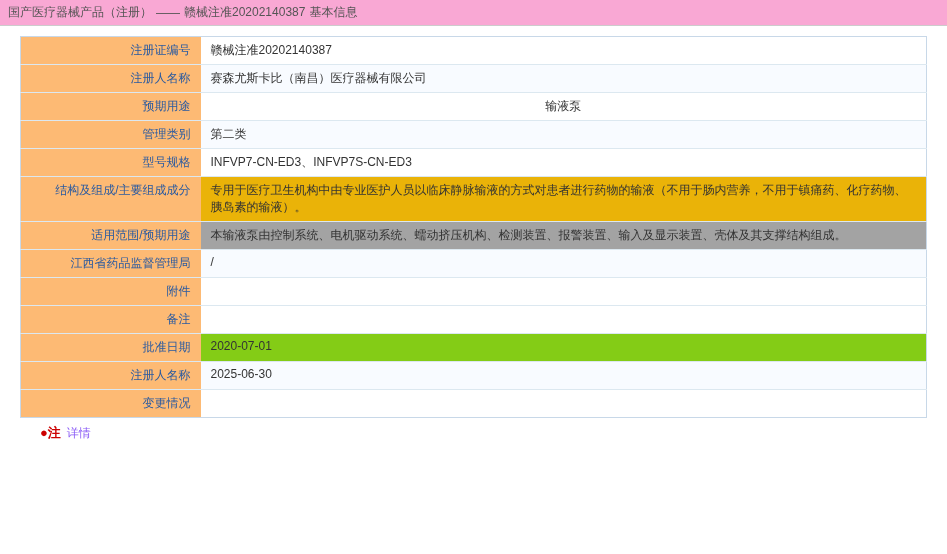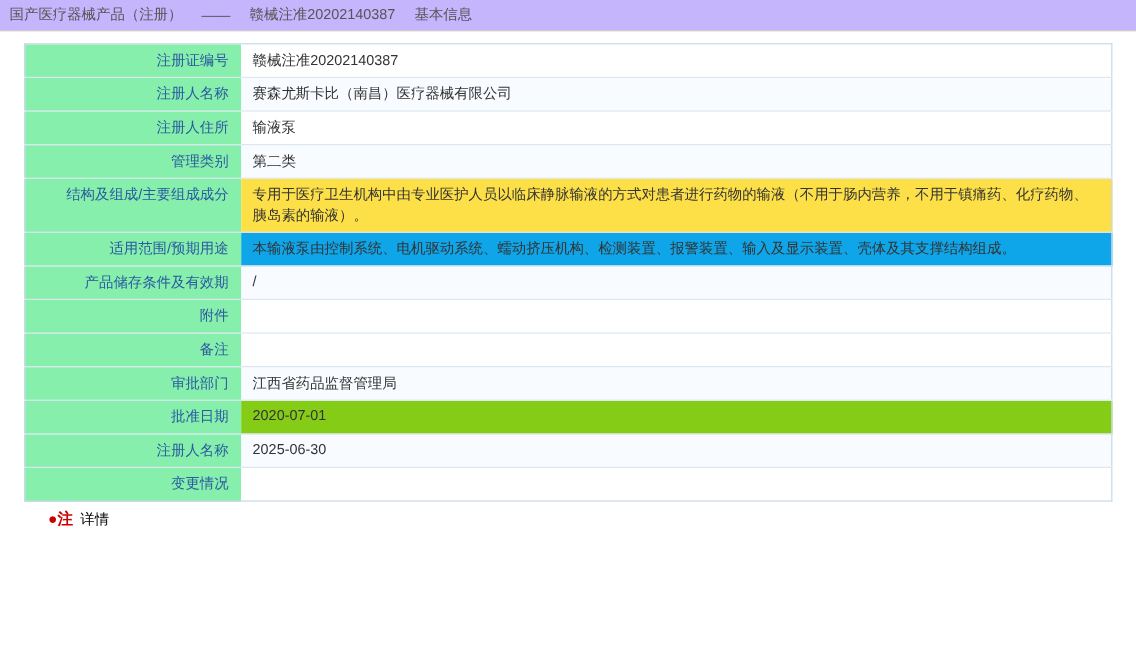--- a/index.html
+++ b/index.html
@@ -3,46 +3,46 @@
   <meta charset="utf-8">
   <style>
     * { margin: 0; padding: 0; box-sizing: border-box; }
     body {
       font-family: "Microsoft YaHei", SimSun, sans-serif;
       font-size: 12px;
       background: #fff;
       color: #333;
     }
     .title-bar {
-      background: #c4b5fd;
+      background: #f9a8d4;
       border-bottom: 1px solid #ccc;
       padding: 4px 8px;
       font-size: 12px;
       color: #333;
       display: flex;
       align-items: center;
-      gap: 16px;
+      gap: 4px;
     }
     .title-bar span { color: #555; }
     .main-content {
       padding: 10px 20px;
     }
     .info-table {
       width: 100%;
       border-collapse: collapse;
       border: 1px solid #c8d8e8;
     }
     .info-table tr {
       border-bottom: 1px solid #dce8f0;
     }
     .info-table tr:last-child {
       border-bottom: none;
     }
     .label-cell {
-      background: #86efac;
+      background: #fdba74;
       color: #2a5aa0;
       text-align: right;
       padding: 5px 10px 5px 20px;
       width: 180px;
       font-size: 12px;
       vertical-align: top;
       white-space: nowrap;
     }
     .value-cell {
       padding: 5px 10px;
@@ -64,21 +64,21 @@
       font-size: 12px;
       color: #555;
       gap: 6px;
     }
     .note-icon {
       color: #c00;
       font-weight: bold;
       font-size: 13px;
     }
     .detail-link {
-      color: #000000;
+      color: #8b5cf6;
       cursor: pointer;
       text-decoration: none;
     }
   </style>
 </head>
 <body>
 
 <div class="title-bar">
   <span>国产医疗器械产品（注册）</span>
   <span>——</span>
@@ -91,50 +91,50 @@
     <tbody id="table-body">
     <tr>
           <td class="label-cell">注册证编号</td>
           <td class="value-cell" style="background: rgb(255, 255, 255);">赣械注准20202140387</td>
         </tr>
         <tr>
           <td class="label-cell">注册人名称</td>
           <td class="value-cell" style="background: rgb(248, 251, 255);">赛森尤斯卡比（南昌）医疗器械有限公司</td>
         </tr>
         <tr>
-          <td class="label-cell">注册人住所</td>
-          <td class="value-cell" style="background: rgb(255, 255, 255);">输液泵</td>
+          <td class="label-cell">预期用途</td>
+          <td class="value-cell" style="background: rgb(255, 255, 255); text-align: center;">输液泵</td>
         </tr>
         <tr>
           <td class="label-cell">管理类别</td>
           <td class="value-cell" style="background: rgb(248, 251, 255);">第二类</td>
         </tr>
         <tr>
+          <td class="label-cell">型号规格</td>
+          <td class="value-cell" style="background: rgb(255, 255, 255);">INFVP7-CN-ED3、INFVP7S-CN-ED3</td>
+        </tr>
+        <tr>
           <td class="label-cell">结构及组成/主要组成成分</td>
-          <td class="value-cell" style="background: #fde047;">专用于医疗卫生机构中由专业医护人员以临床静脉输液的方式对患者进行药物的输液（不用于肠内营养，不用于镇痛药、化疗药物、胰岛素的输液）。</td>
+          <td class="value-cell" style="background: #eab308;">专用于医疗卫生机构中由专业医护人员以临床静脉输液的方式对患者进行药物的输液（不用于肠内营养，不用于镇痛药、化疗药物、胰岛素的输液）。</td>
         </tr>
         <tr>
           <td class="label-cell">适用范围/预期用途</td>
-          <td class="value-cell" style="background: #0ea5e9;">本输液泵由控制系统、电机驱动系统、蠕动挤压机构、检测装置、报警装置、输入及显示装置、壳体及其支撑结构组成。</td>
+          <td class="value-cell" style="background: #a3a3a3;">本输液泵由控制系统、电机驱动系统、蠕动挤压机构、检测装置、报警装置、输入及显示装置、壳体及其支撑结构组成。</td>
         </tr>
         <tr>
-          <td class="label-cell">产品储存条件及有效期</td>
+          <td class="label-cell">江西省药品监督管理局</td>
           <td class="value-cell" style="background: rgb(248, 251, 255);">/</td>
         </tr>
         <tr>
           <td class="label-cell">附件</td>
           <td class="value-cell" style="background: rgb(255, 255, 255);"></td>
         </tr>
         <tr>
           <td class="label-cell">备注</td>
           <td class="value-cell" style="background: rgb(255, 255, 255);"></td>
-        </tr>
-        <tr>
-          <td class="label-cell">审批部门</td>
-          <td class="value-cell" style="background: rgb(248, 251, 255);">江西省药品监督管理局</td>
         </tr>
         <tr>
           <td class="label-cell">批准日期</td>
           <td class="value-cell" style="background: #84cc16;">2020-07-01</td>
         </tr>
         <tr>
           <td class="label-cell">注册人名称</td>
           <td class="value-cell" style="background: rgb(248, 251, 255);">2025-06-30</td>
         </tr>
         <tr>

